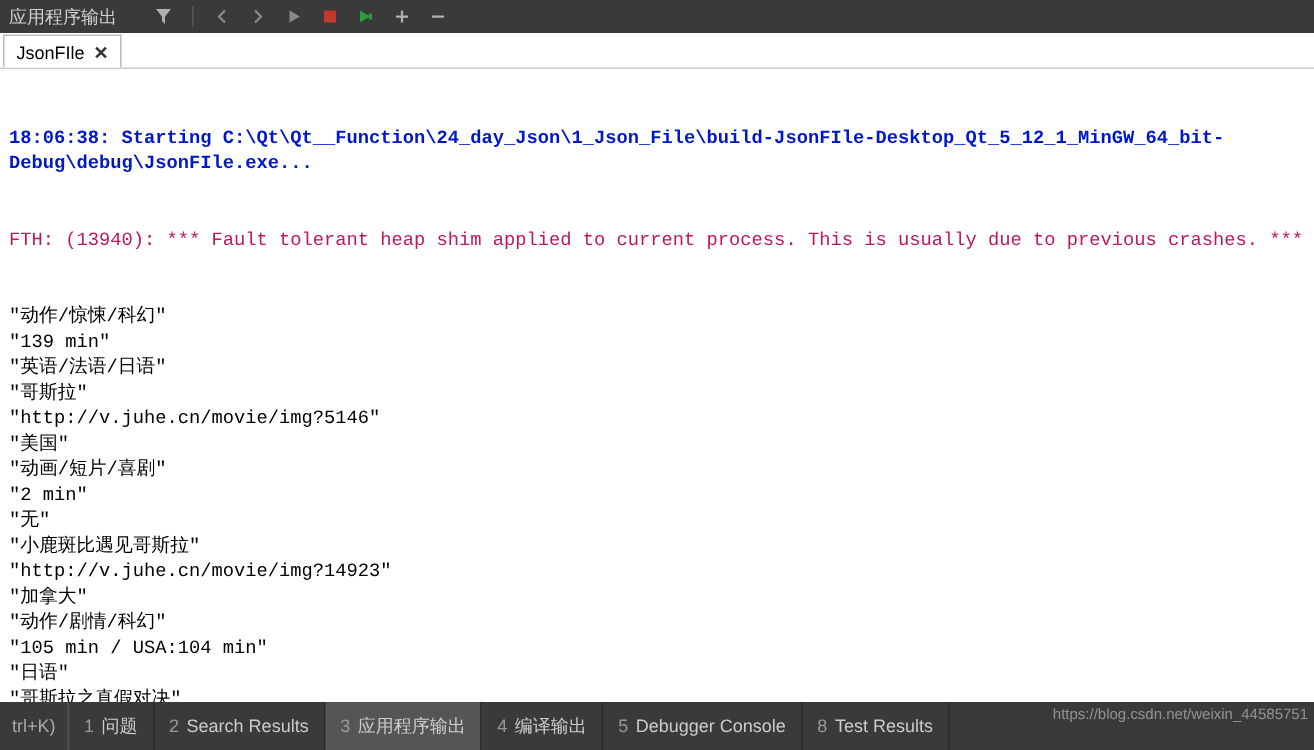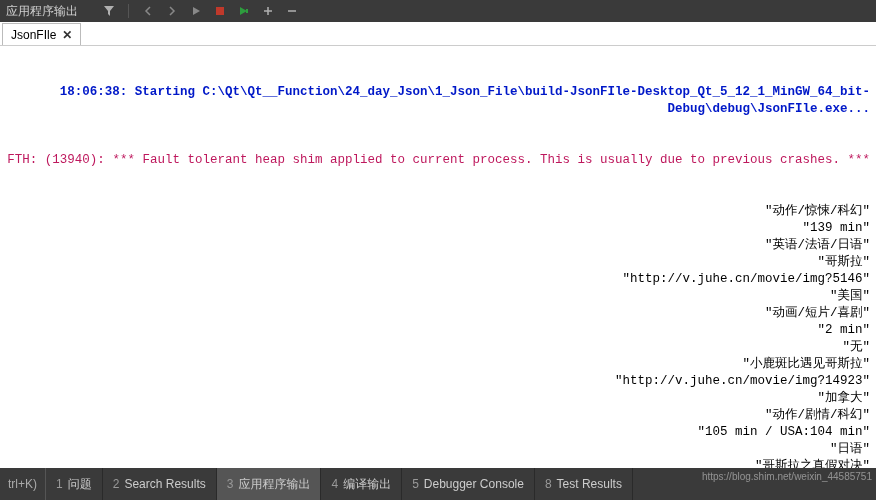--- a/index.html
+++ b/index.html
@@ -48,21 +48,20 @@
     .tab .close-x { font-weight: bold; color: #333; cursor: pointer; }
     .console {
       flex: 1;
       overflow: hidden;
       padding: 4px 6px;
       font-family: Consolas, "Courier New", monospace;
       font-size: 12.5px;
       line-height: 17px;
       color: #000;
       white-space: pre-wrap;
-      text-align: right;
     }
     .start-line { color: #0018c8; font-weight: bold; }
     .warn-line { color: #be185d; }
     .bottombar {
       background: #3a3a3a;
       color: #ccc;
       height: 32px;
       display: flex;
       align-items: center;
       font-size: 12px;
@@ -178,13 +177,13 @@
         <span class="num">5</span>
         <span>Debugger Console</span>
       </div>
       <div class="btab">
         <span class="num">8</span>
         <span>Test Results</span>
       </div>
     </div>
 </div>
 
-<div class="watermark">https://blog.shim.net/weixin_44585751</div>
+<div class="watermark">https://blog.csdn.net/weixin_44585751</div>
 
 </body></html>

